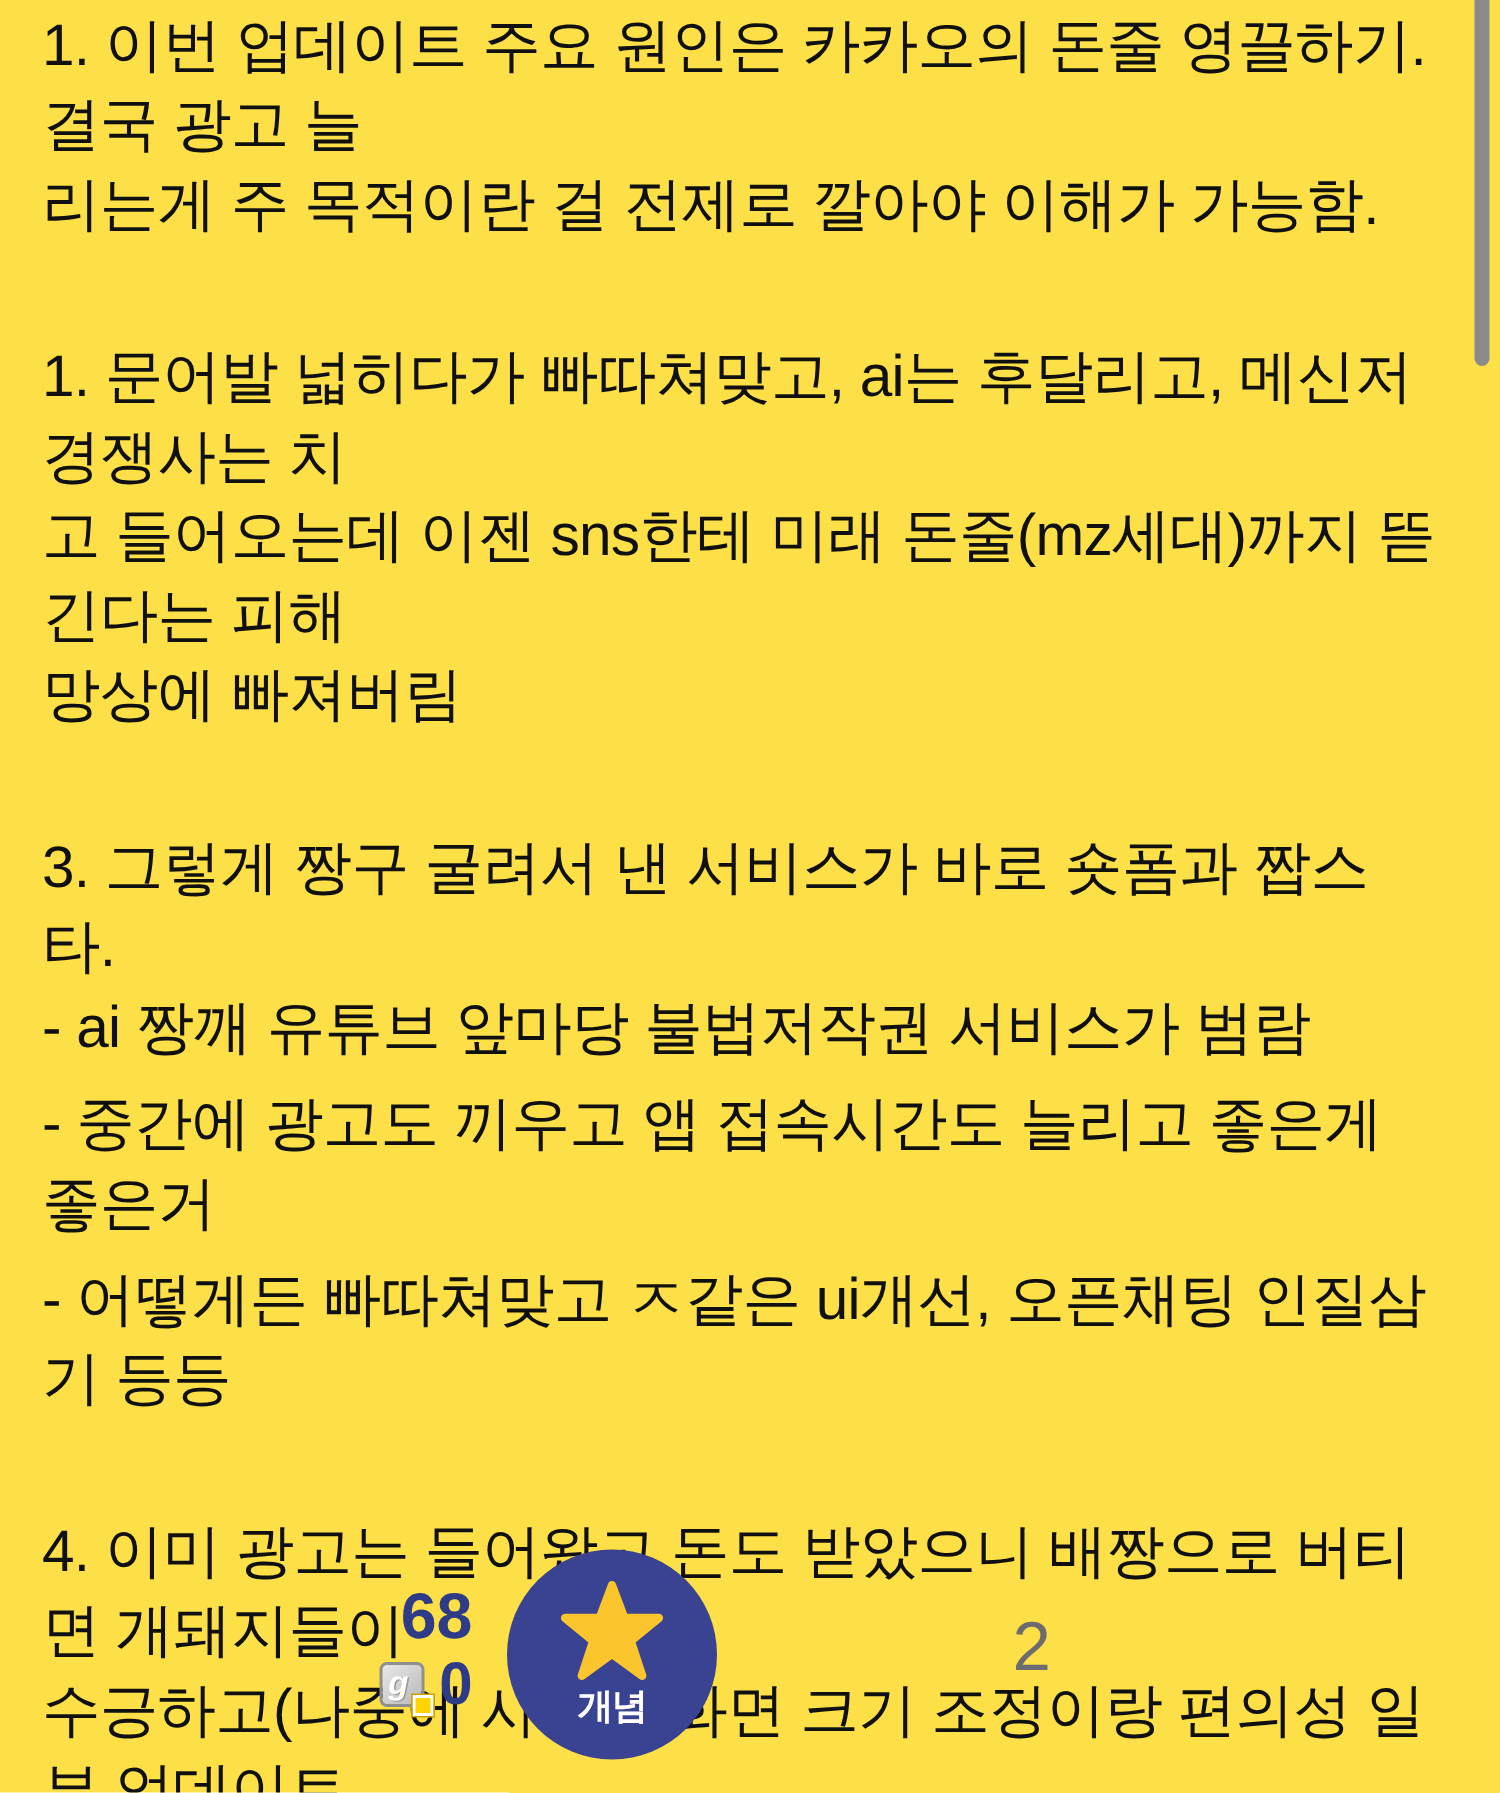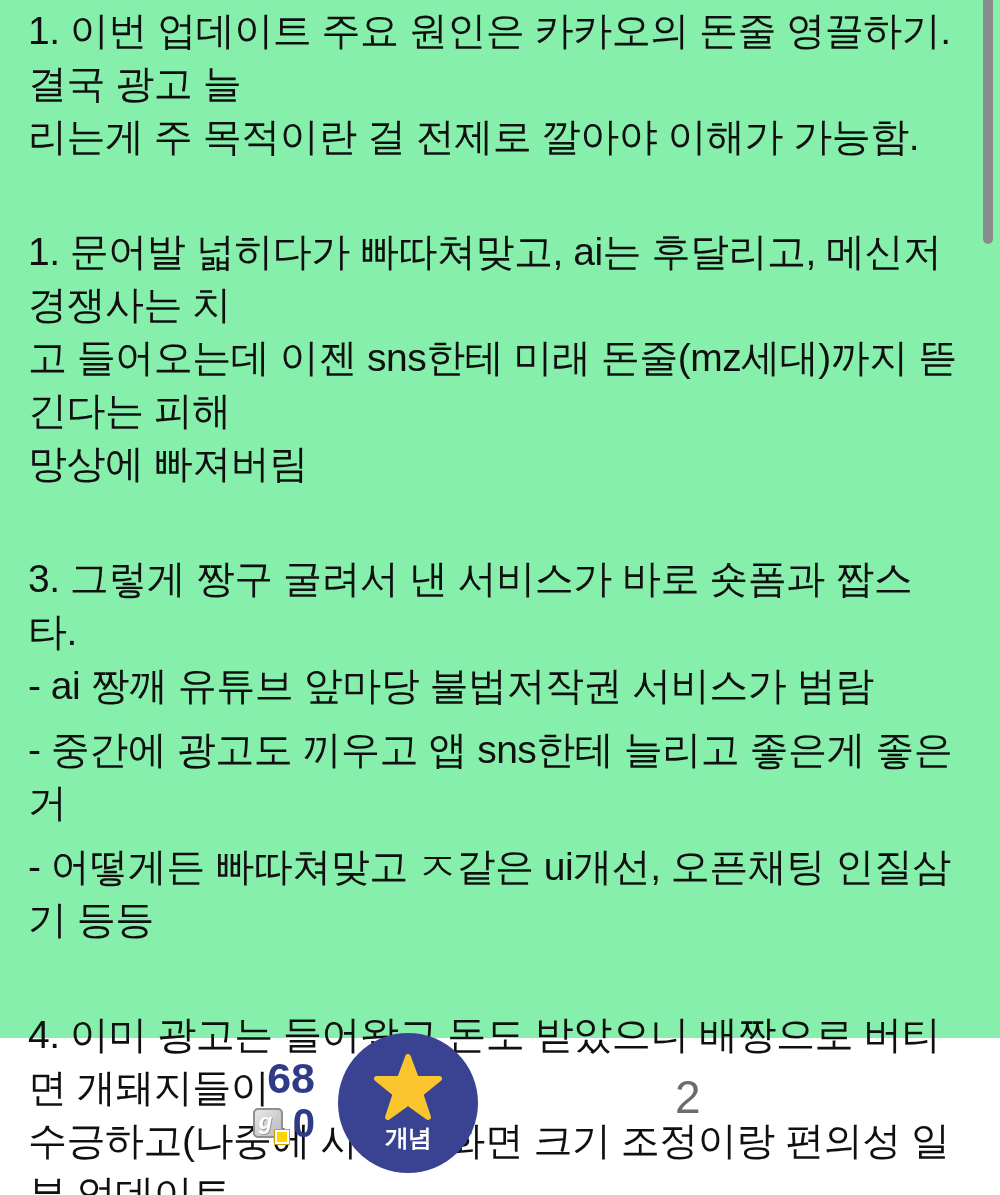--- a/index.html
+++ b/index.html
@@ -7,22 +7,22 @@
     padding: 0;
     width: 1000px;
     height: 1195px;
     background: #ffffff;
     overflow: hidden;
     font-family: "Liberation Sans", "DejaVu Sans", sans-serif;
   }
   #page {
     position: relative;
     width: 1000px;
-    height: 1038px;
-    background: #86efac;
+    height: 1195px;
+    background: #fde047;
   }
 
   
   #post-body {
     position: absolute;
     left: 0; top: 0;
     width: 1000px;
     box-sizing: border-box;
     padding: 4px 40px 0 28px;
     color: #101010;
@@ -152,21 +152,21 @@
 <div id="page">
 
   <div id="post-body">
     <div class="block para">1. 이번 업데이트 주요 원인은 카카오의 돈줄 영끌하기. 결국 광고 늘
 리는게 주 목적이란 걸 전제로 깔아야 이해가 가능함.</div>
     <div class="block para">1. 문어발 넓히다가 빠따쳐맞고, ai는 후달리고, 메신저 경쟁사는 치
 고 들어오는데 이젠 sns한테 미래 돈줄(mz세대)까지 뜯긴다는 피해
 망상에 빠져버림</div>
     <div class="block para-tight">3. 그렇게 짱구 굴려서 낸 서비스가 바로 숏폼과 짭스타.</div>
     <div class="block bullet">- ai 짱깨 유튜브 앞마당 불법저작권 서비스가 범람</div>
-    <div class="block bullet">- 중간에 광고도 끼우고 앱 sns한테 늘리고 좋은게 좋은거</div>
+    <div class="block bullet">- 중간에 광고도 끼우고 앱 접속시간도 늘리고 좋은게 좋은거</div>
     <div class="block bullet-last">- 어떻게든 빠따쳐맞고 ㅈ같은 ui개선, 오픈채팅 인질삼기 등등</div>
     <div class="block para-end">4. 이미 광고는 들어왔고 돈도 받았으니 배짱으로 버티면 개돼지들이
 수긍하고(나중에 사료로 화면 크기 조정이랑 편의성 일부 업데이트
 정도만 해주고) 안정적인 수입원이 되겠다는 마인드.</div>
 
   </div>
 
   <div id="scrollbar-thumb"></div>
 
   <div id="upvote-counts">

